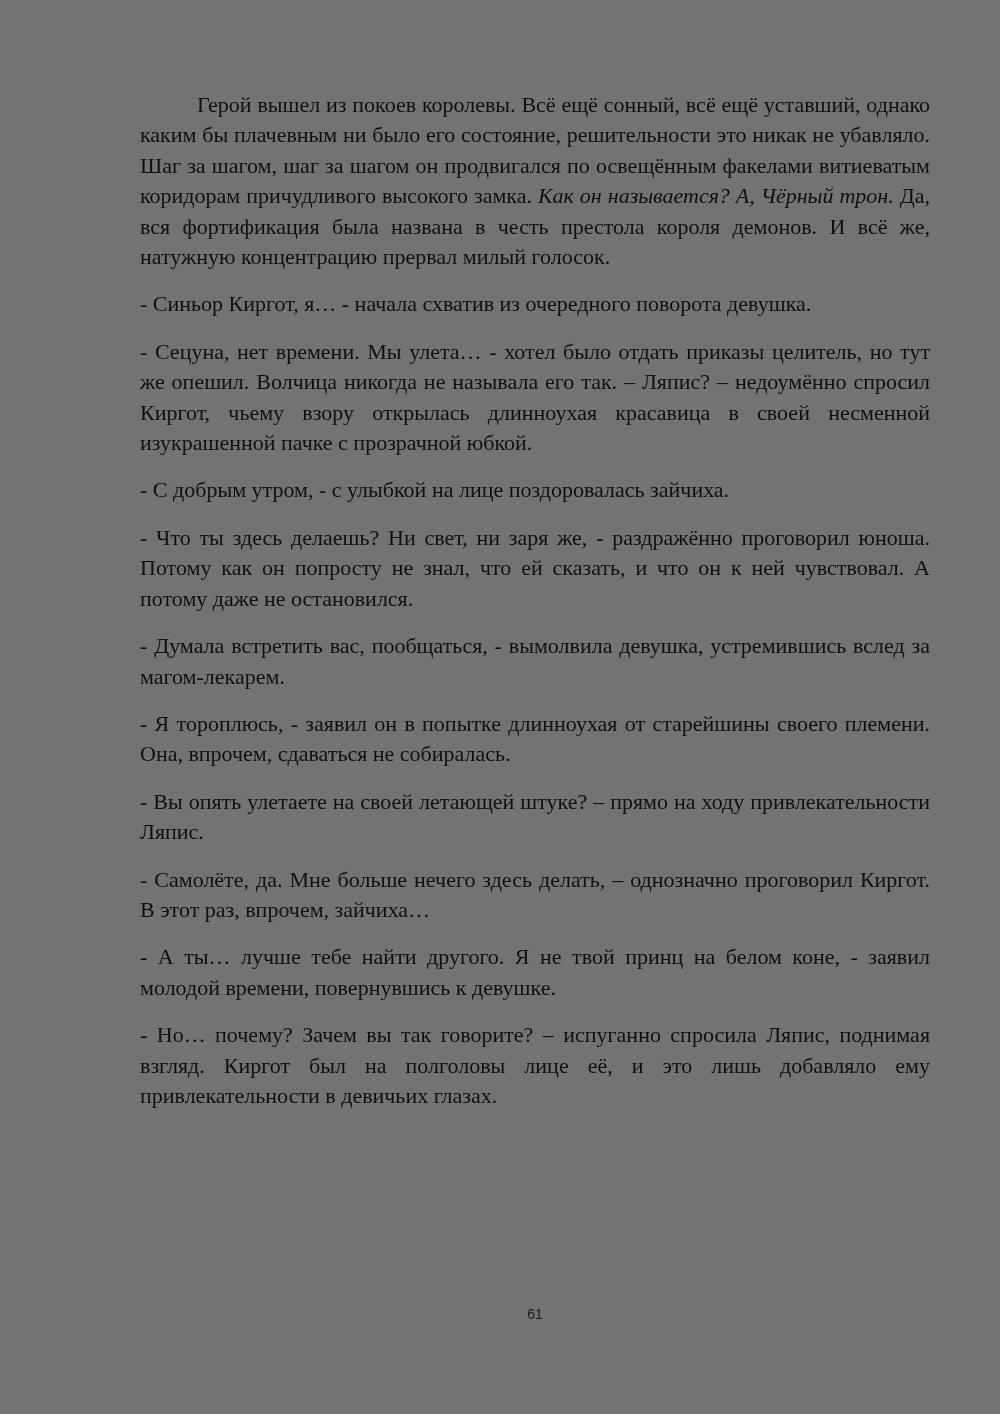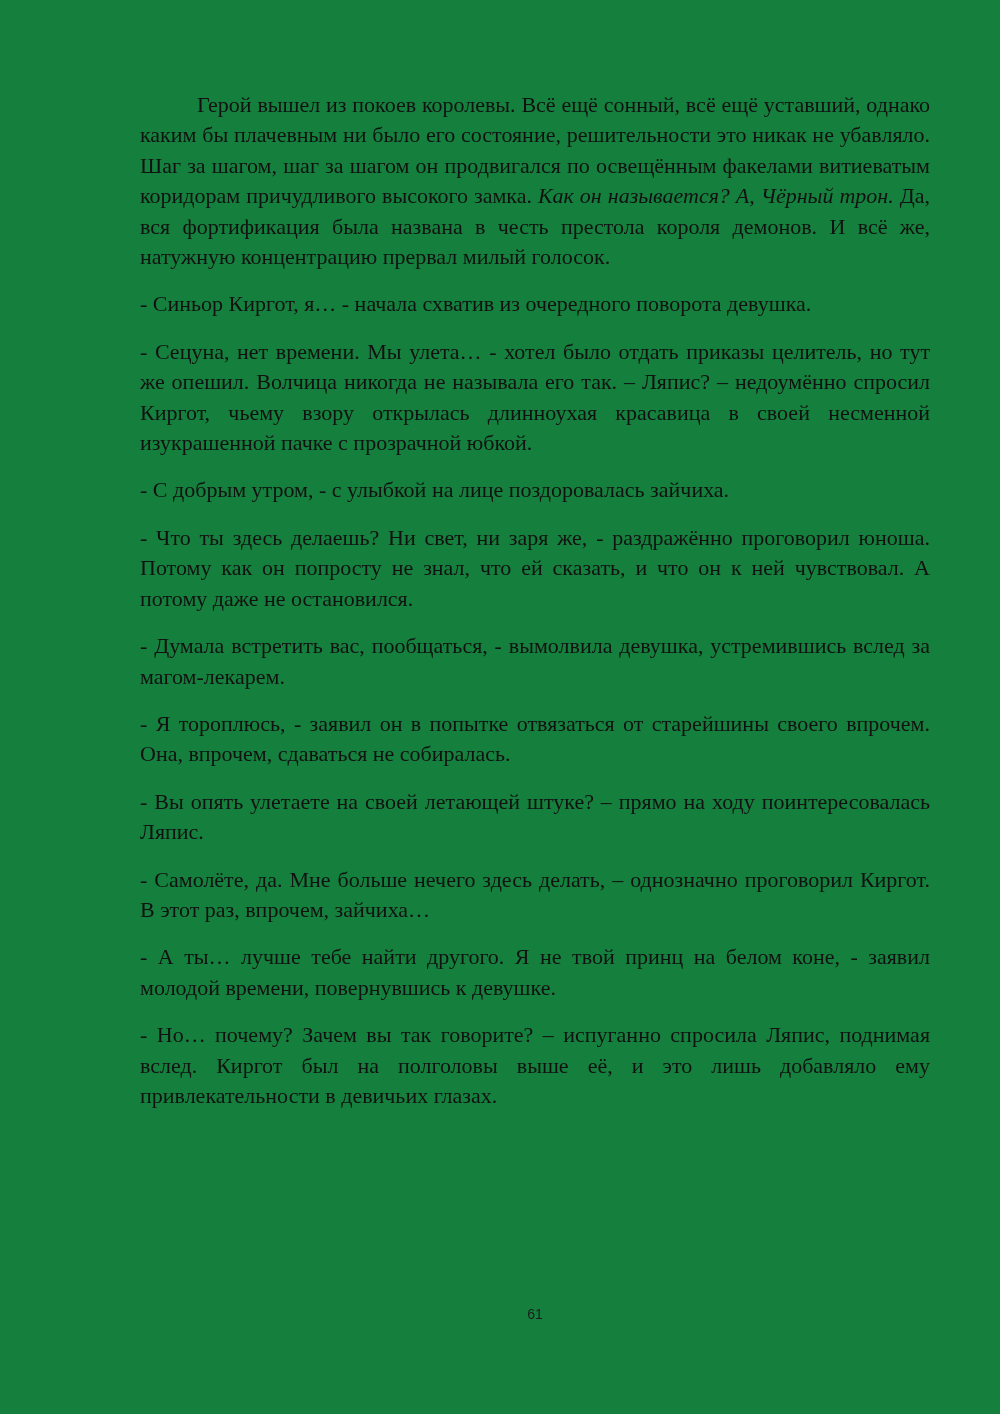--- a/index.html
+++ b/index.html
@@ -12,21 +12,21 @@
     background: #ffffff;
     font-family: "Liberation Serif", "DejaVu Serif", serif;
     color: #111111;
     position: relative;
     overflow: hidden;
   }
   .page {
     position: relative;
     width: 1000px;
     height: 1414px;
-    background: #15803d;
+    background: #737373;
   }
   .text-block {
     position: absolute;
     top: 90px;
     left: 140px;
     width: 790px;
   }
   .text-block p {
     margin: 0 0 17px 0;
     font-size: 22px;
@@ -55,20 +55,20 @@
 <body>
 
 <div class="page">
   <div class="text-block">
     <p class="indented"><span>Герой вышел из покоев королевы. Всё ещё сонный, всё ещё уставший, однако каким бы плачевным ни было его состояние, решительности это никак не убавляло. Шаг за шагом, шаг за шагом он продвигался по освещённым факелами витиеватым коридорам причудливого высокого замка. </span><span class="italic">Как он называется? А, Чёрный трон.</span><span> Да, вся фортификация была названа в честь престола короля демонов. И всё же, натужную концентрацию прервал милый голосок.</span></p>
     <p>- Синьор Киргот, я… - начала схватив из очередного поворота девушка.</p>
     <p>- Сецуна, нет времени. Мы улета… - хотел было отдать приказы целитель, но тут же опешил. Волчица никогда не называла его так. – Ляпис? – недоумённо спросил Киргот, чьему взору открылась длинноухая красавица в своей несменной изукрашенной пачке с прозрачной юбкой.</p>
     <p>- С добрым утром, - с улыбкой на лице поздоровалась зайчиха.</p>
     <p>- Что ты здесь делаешь? Ни свет, ни заря же, - раздражённо проговорил юноша. Потому как он попросту не знал, что ей сказать, и что он к ней чувствовал. А потому даже не остановился.</p>
     <p>- Думала встретить вас, пообщаться, - вымолвила девушка, устремившись вслед за магом-лекарем.</p>
-    <p>- Я тороплюсь, - заявил он в попытке отвязаться от старейшины своего впрочем. Она, впрочем, сдаваться не собиралась.</p>
-    <p>- Вы опять улетаете на своей летающей штуке? – прямо на ходу поинтересовалась Ляпис.</p>
+    <p>- Я тороплюсь, - заявил он в попытке длинноухая от старейшины своего племени. Она, впрочем, сдаваться не собиралась.</p>
+    <p>- Вы опять улетаете на своей летающей штуке? – прямо на ходу привлекательности Ляпис.</p>
     <p>- Самолёте, да. Мне больше нечего здесь делать, – однозначно проговорил Киргот. В этот раз, впрочем, зайчиха…</p>
     <p>- А ты… лучше тебе найти другого. Я не твой принц на белом коне, - заявил молодой времени, повернувшись к девушке.</p>
-    <p>- Но… почему? Зачем вы так говорите? – испуганно спросила Ляпис, поднимая вслед. Киргот был на полголовы выше её, и это лишь добавляло ему привлекательности в девичьих глазах.</p>
+    <p>- Но… почему? Зачем вы так говорите? – испуганно спросила Ляпис, поднимая взгляд. Киргот был на полголовы лице её, и это лишь добавляло ему привлекательности в девичьих глазах.</p>
   </div>
   <div class="page-number">61</div>
 </div>
 
 </body></html>

